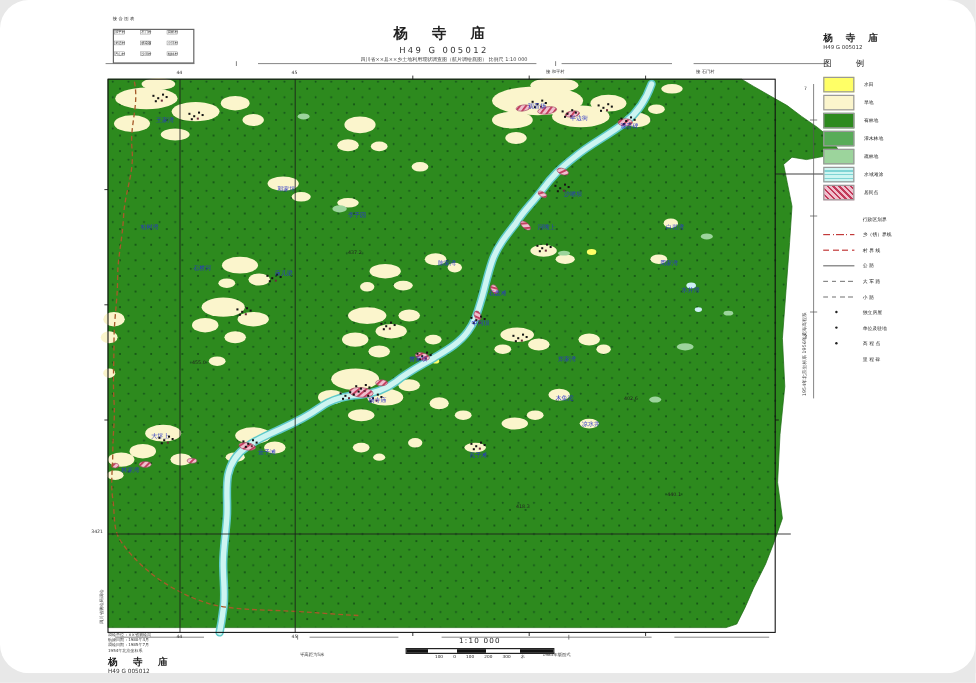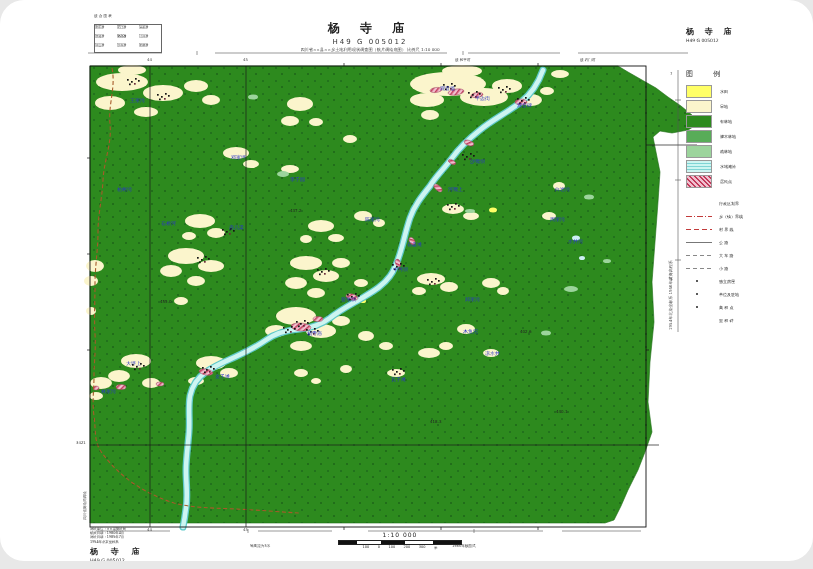--- a/index.html
+++ b/index.html
@@ -19,21 +19,21 @@
   .indexcap{font-size:8px;transform:scale(.45);transform-origin:0 0;white-space:nowrap;color:#333;}
   .igrid{display:grid;grid-template-columns:repeat(3,22px);grid-auto-rows:9px;border:0.5px solid #666;width:66px;margin-top:0px;}
   .icell{border:0.5px solid #888;font-size:7px;transform:scale(.4);transform-origin:0 0;white-space:nowrap;
          overflow:visible;line-height:9px;padding-left:1px;color:#333;}
   .icell.center{background:repeating-linear-gradient(45deg,#bbb 0 1px,transparent 1px 3px);}
 
   
   .legend{left:686px;top:26px;width:124px;}
   .legtitle{font-size:8px;font-weight:bold;letter-spacing:4px;color:#222;}
   .legno{font-size:6px;transform:scale(.75);transform-origin:0 0;color:#333;}
-  .legheader{font-size:7px;letter-spacing:9px;margin-top:25px;margin-bottom:5px;color:#222;}
+  .legheader{font-size:7px;letter-spacing:9px;margin-top:4px;margin-bottom:5px;color:#222;}
   .legrow{display:flex;align-items:center;height:15px;}
   .symrow{display:flex;align-items:center;height:13px;}
   .sw{width:24px;height:11px;border:0.5px solid #999;margin-right:8px;flex:0 0 auto;}
   .swf0{background:#FFFF66}.swf1{background:#FBF5CC}.swf2{background:#2D8A1E}
   .swf3{background:#58AC58}.swf4{background:#9CD49C}
   .swf5{background:#CDF5F1 repeating-linear-gradient(0deg,transparent 0 2px,#7ed4d4 2px 3px);}
   .swf6{background:#F0BFCE repeating-linear-gradient(45deg,transparent 0 2px,#C23A5A 2px 3.4px);}
   .leglabel{font-size:8px;transform:scale(.5);transform-origin:0 50%;white-space:nowrap;color:#222;}
   .lsym{width:26px;height:7px;margin-right:7px;flex:0 0 auto;position:relative;}
   .lsym i{position:absolute;left:0;right:0;top:3px;height:1px;display:block;}

